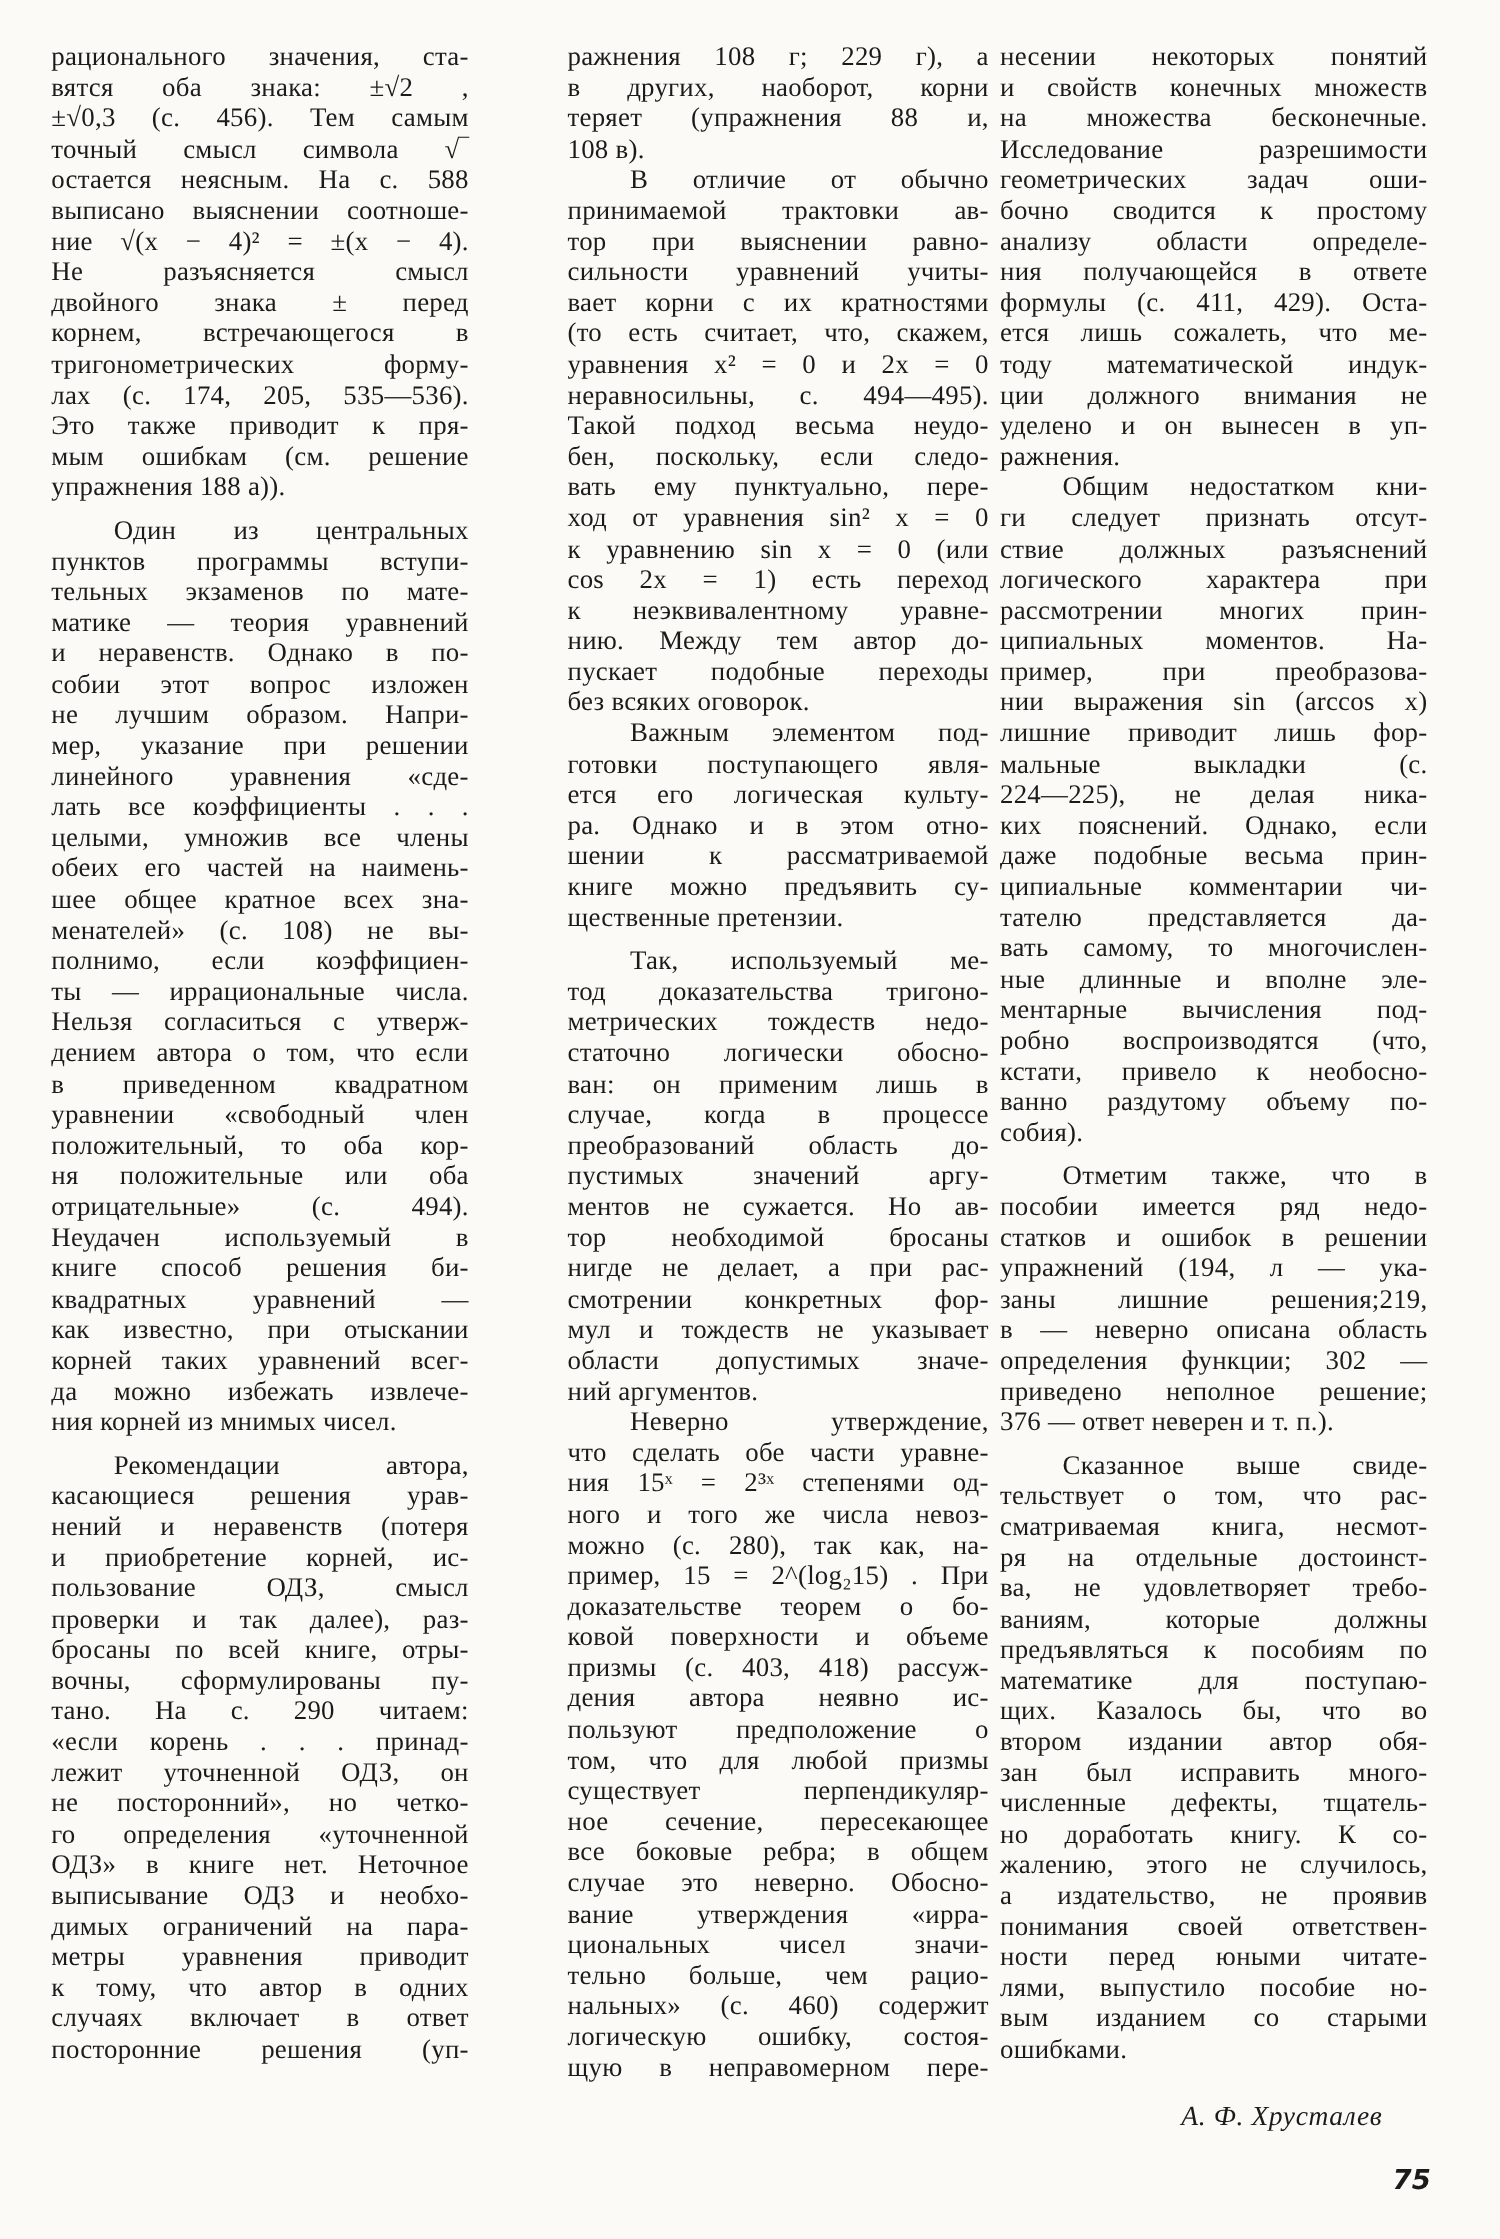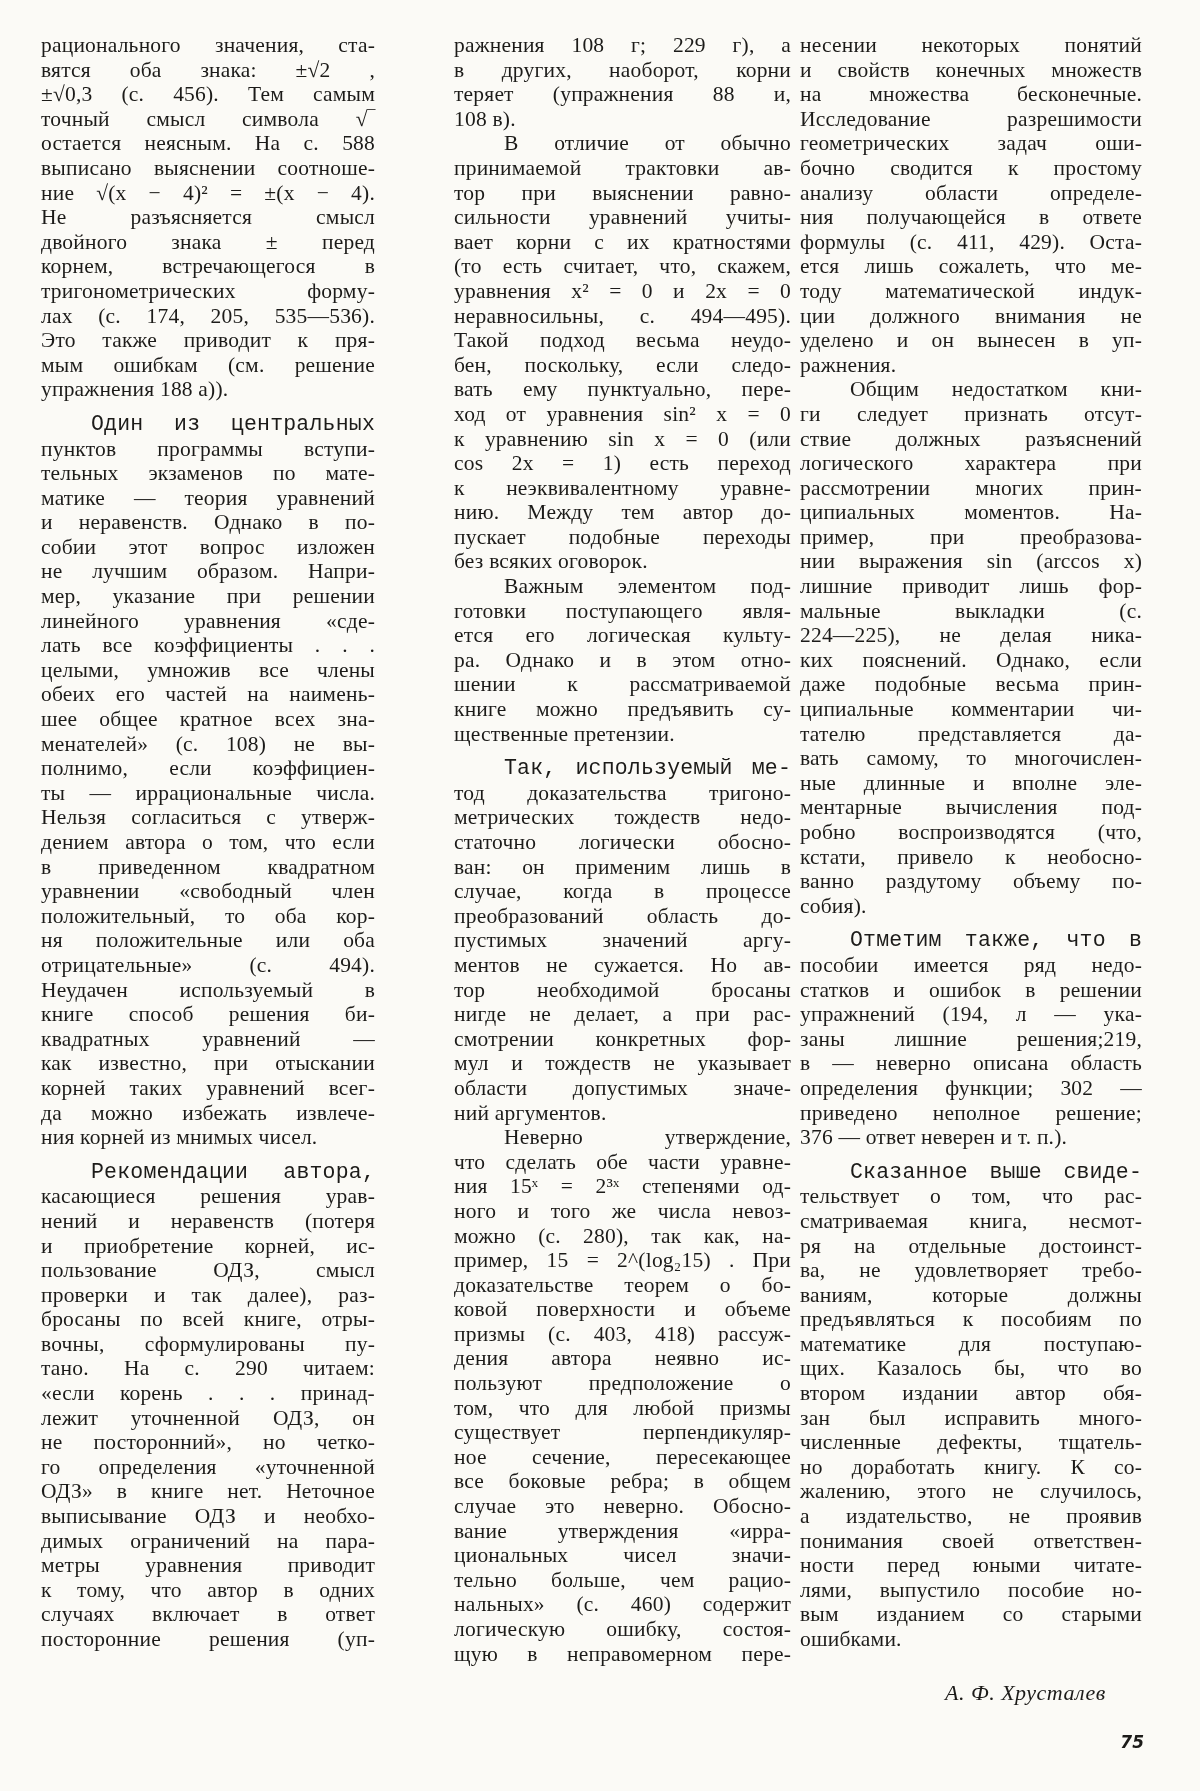--- a/index.html
+++ b/index.html
@@ -38,40 +38,39 @@
     letter-spacing: 0.2px;
   }
   .line.last {
     text-align-last: left;
   }
   .line.indent {
     padding-left: 50px;
   }
   .line.gap-before {
     margin-top: 10px;
-    font-family: Liberation Mono, monospace;
   }
   .signature {
     position: absolute;
     left: 945px;
     top: 1680px;
     width: 197px;
     font-style: italic;
     font-size: 22px;
     letter-spacing: 0.5px;
   }
   .page-number {
     position: absolute;
     left: 1114px;
     top: 1732px;
     width: 30px;
     text-align: right;
     font-weight: bold;
     font-style: italic;
-    font-size: 17px;
+    font-size: 22px;
     font-family: "DejaVu Sans", sans-serif;
   }
 </style>
 </head>
 <body>
 
 <div class="page">
   <div class="column col-1">
       <span class="line">рационального значения, ста-</span>
       <span class="line">вятся оба знака: ±√2 ,</span>

